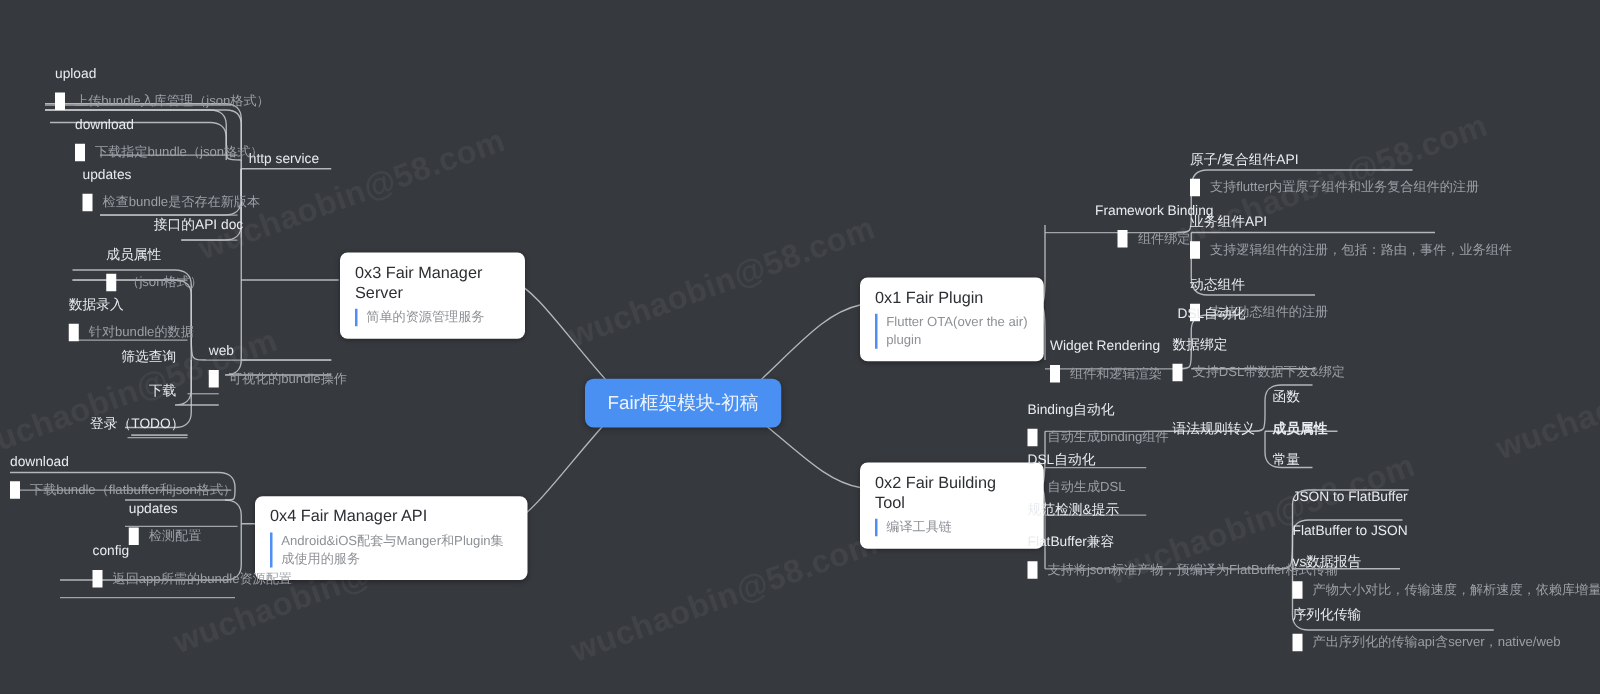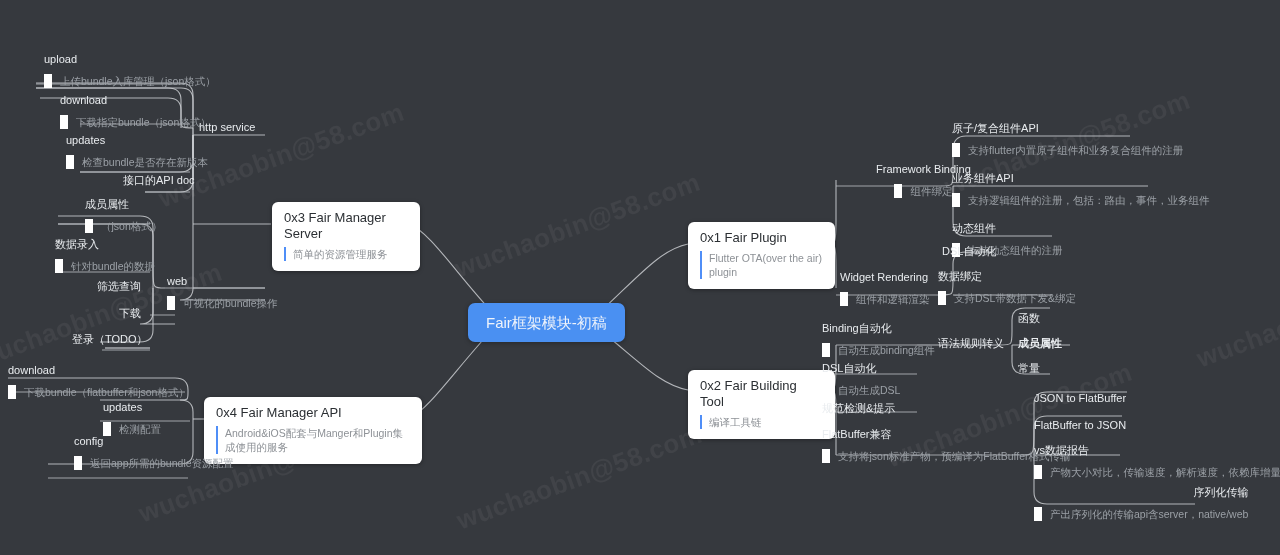--- a/index.html
+++ b/index.html
@@ -241,21 +241,21 @@
   <div class="node" style="left:1034px;top:391px;">
     <div class="n-title">JSON to FlatBuffer</div>
   </div>
   <div class="node" style="left:1034px;top:418px;">
     <div class="n-title">FlatBuffer to JSON</div>
   </div>
   <div class="node" style="left:1034px;top:443px;">
     <div class="n-title">vs数据报告</div>
     <div class="n-sub-wrap"><span class="n-sub">产物大小对比，传输速度，解析速度，依赖库增量/减量</span></div>
   </div>
-  <div class="node" style="left:1034px;top:485px;text-align:right;">
+  <div class="node" style="left:1034px;top:485px;">
     <div class="n-title">序列化传输</div>
     <div class="n-sub-wrap"><span class="n-sub">产出序列化的传输api含server，native/web</span></div>
   </div>
 
   <div class="card" style="left:272px;top:202px;width:124px;">
     <div class="c-title">0x3 Fair Manager Server</div>
     <div class="c-sub">简单的资源管理服务</div>
   </div>
 
   <div class="card" style="left:204px;top:397px;width:194px;">

